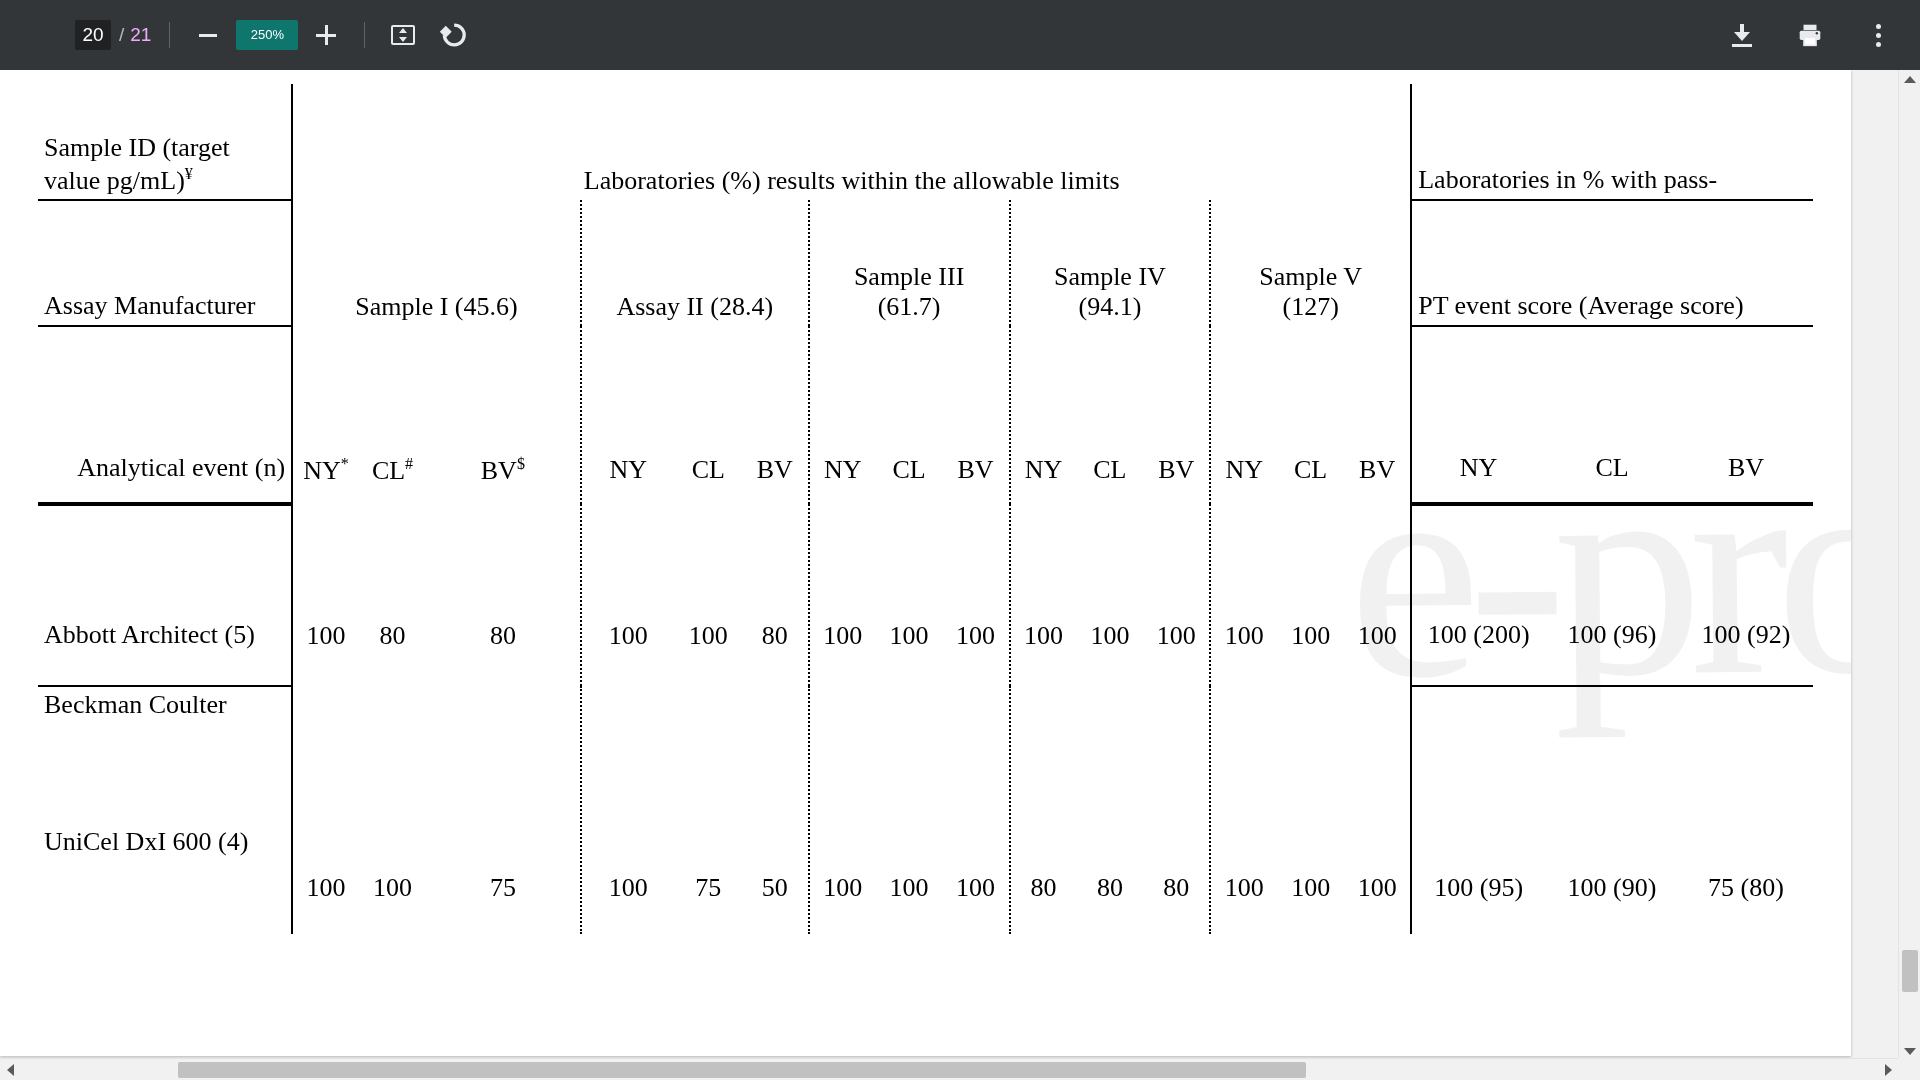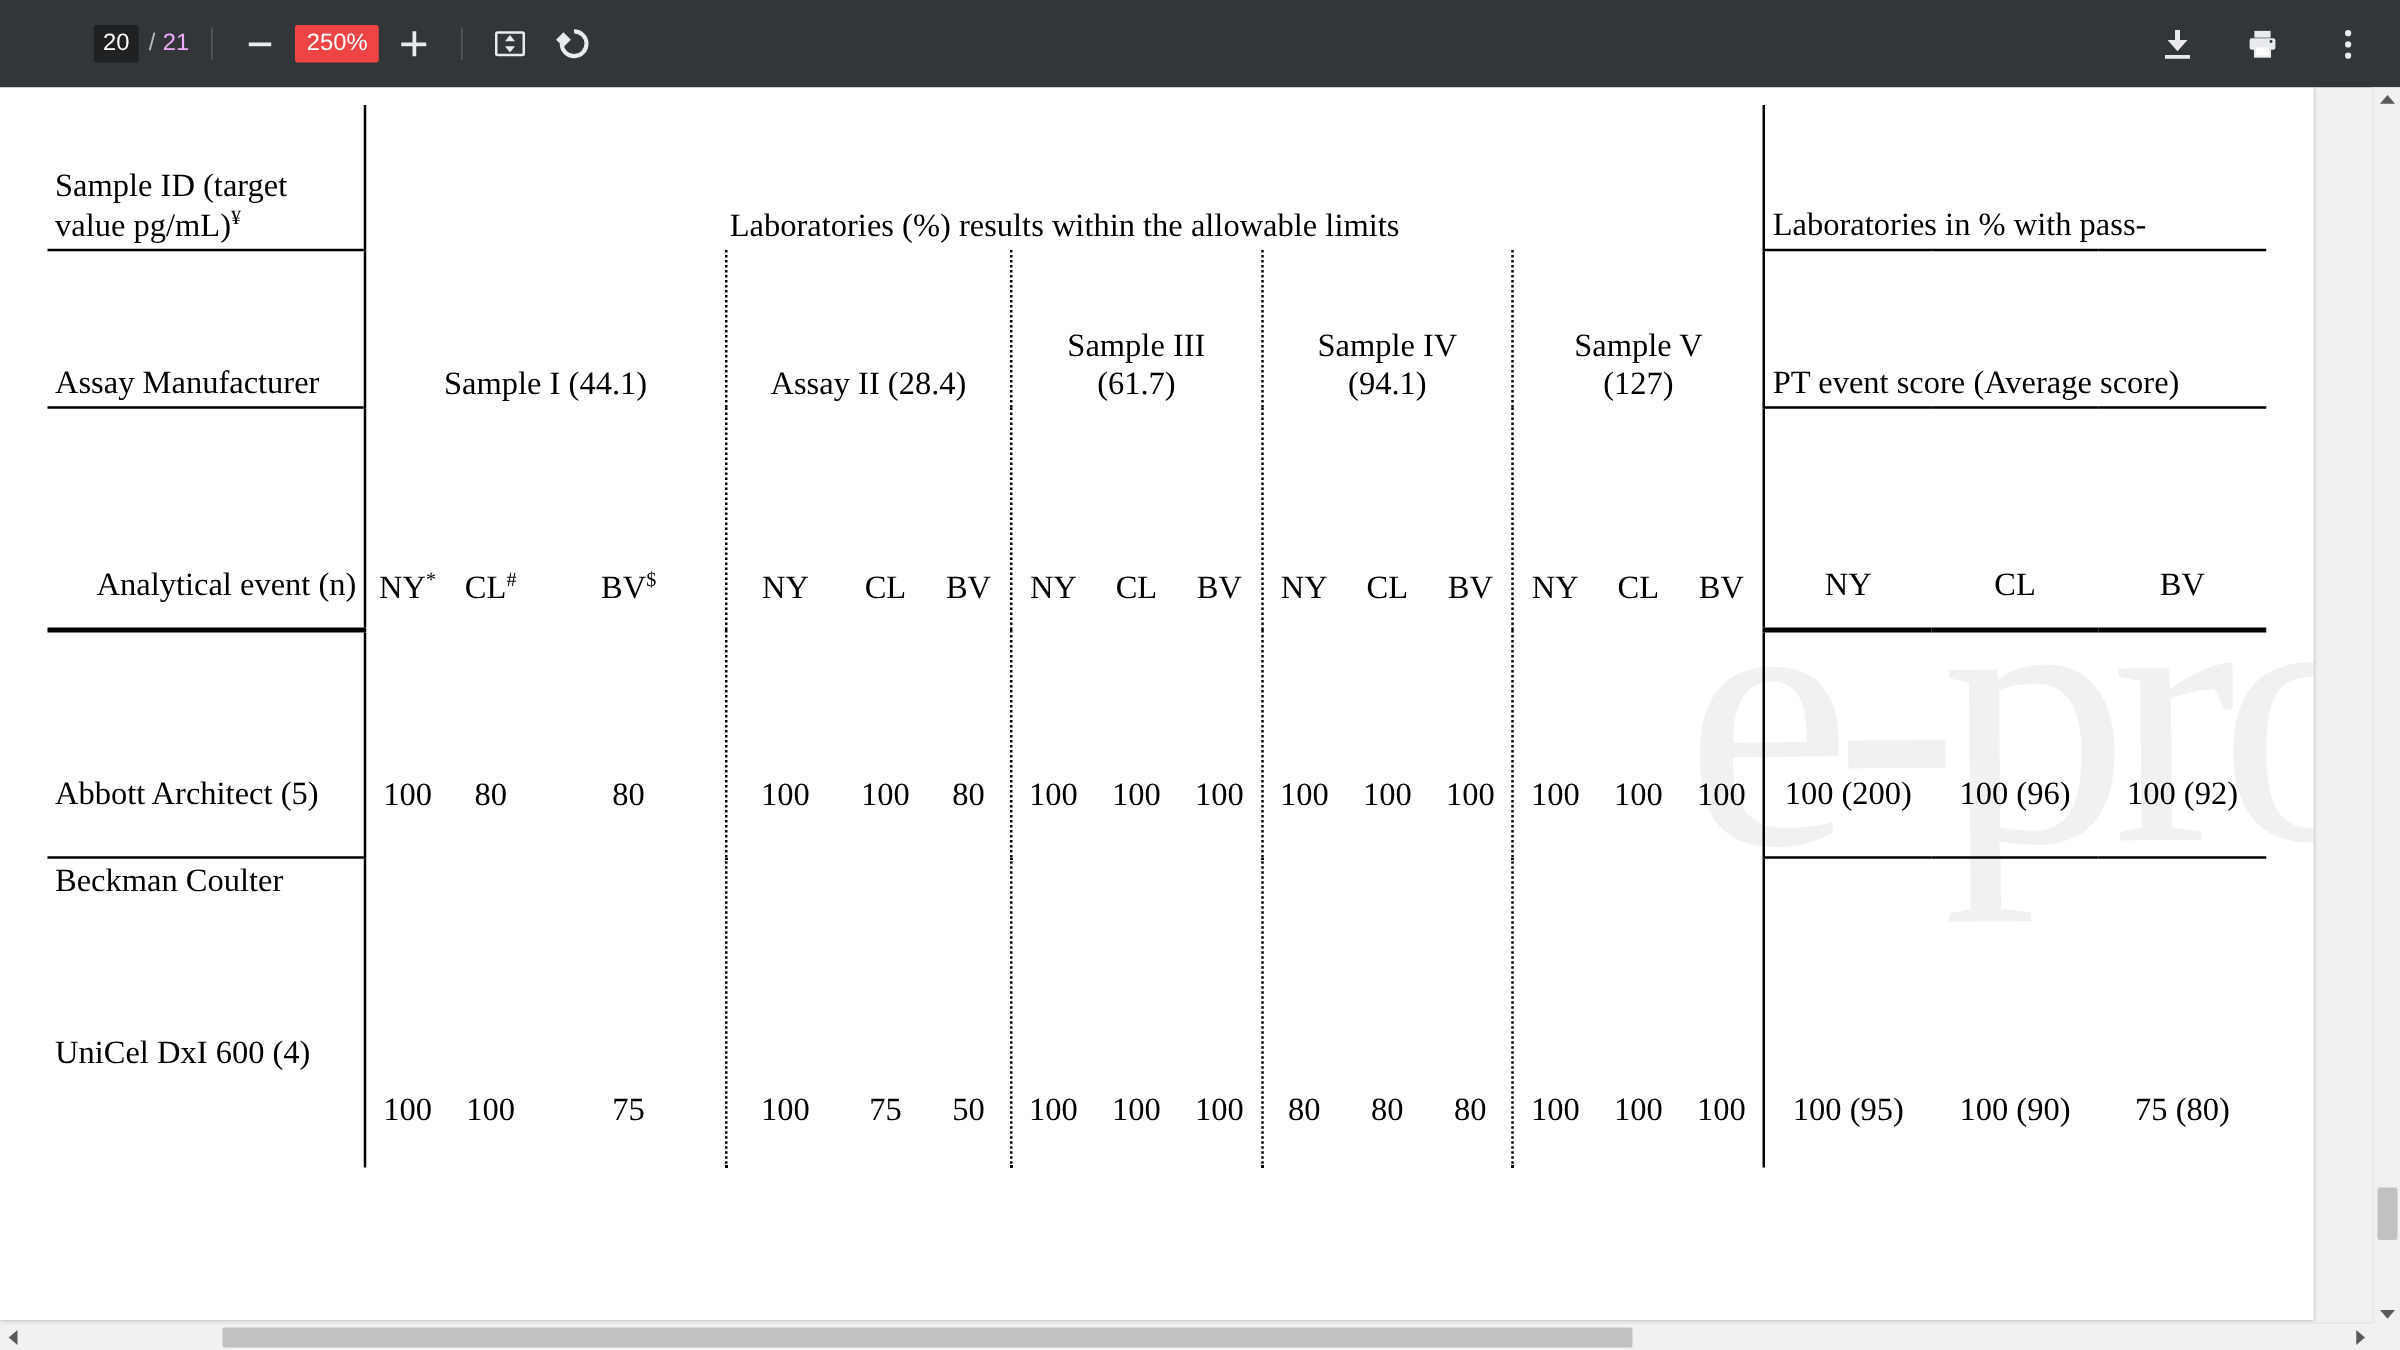--- a/index.html
+++ b/index.html
@@ -58,21 +58,21 @@
   }
   .minus { width:18px; height:3px; background:#e8eaed; display:block; }
   .plus-wrap { position:relative; width:20px; height:20px; }
   .plus-wrap::before, .plus-wrap::after {
     content:""; position:absolute; background:#e8eaed;
   }
   .plus-wrap::before { left:0; top:8.5px; width:20px; height:3px; }
   .plus-wrap::after  { top:0; left:8.5px; height:20px; width:3px; }
 
   .zoom-value {
-    background:#ef4444; color:#ffffff; font-size:19px;
+    background:#0f766e; color:#ffffff; font-size:13px;
     height:30px; line-height:30px; padding:0 9px; border-radius:2px;
     margin: 0 8px; min-width: 62px; text-align:center;
   }
 
   .fit-icon { width:24px; height:20px; border:2.5px solid #e8eaed; border-radius:2px; position:relative; }
   .fit-icon::before {
     content:""; position:absolute; left:50%; top:1px; transform:translateX(-50%);
     border-left:4px solid transparent; border-right:4px solid transparent; border-bottom:5px solid #e8eaed;
   }
   .fit-icon::after {
@@ -274,21 +274,21 @@
         </td>
         <td class="hdr-l1 ctr b-solid-left" colspan="15">Laboratories (%) results within the allowable limits</td>
         <td class="hdr-l1 lft b-solid-left" colspan="3">Laboratories in % with pass-</td>
       </tr>
 
       <tr>
         <td class="hdr-l2 lft b-top-thin">Assay Manufacturer</td>
 
         <td class="hdr-l2 ctr b-solid-left" colspan="3">
           <span>Sample I</span>
-          <span>(44.1)</span>
+          <span>(45.6)</span>
         </td>
         <td class="hdr-l2 ctr b-dot-left" colspan="3">
           <span>Assay II</span>
           <span>(28.4)</span>
         </td>
         <td class="hdr-l2 ctr b-dot-left" colspan="3">
           <span>Sample III</span><br>
           <span>(61.7)</span>
         </td>
         <td class="hdr-l2 ctr b-dot-left" colspan="3">

